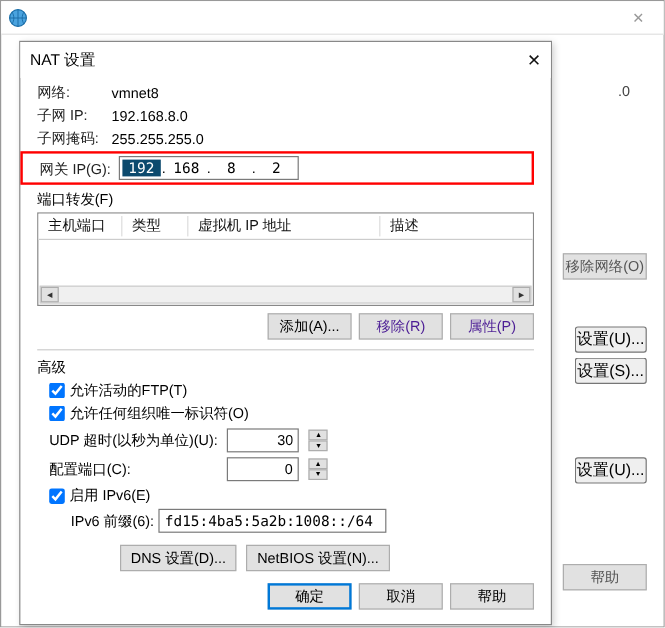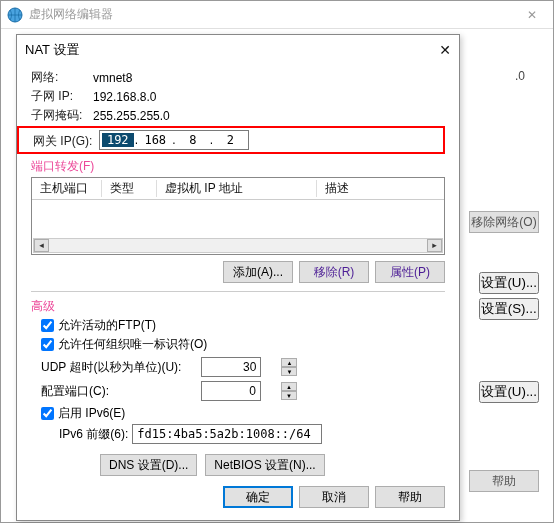--- a/index.html
+++ b/index.html
@@ -70,42 +70,42 @@
   .gw-input .oct { flex:1; text-align:center; font-family:Consolas, monospace;}
   .gw-input .sel { background: #0c4a6e; color: #fff; }
   .gw-input .dot { width:6px; text-align:center; }
   .highlight-box {
     border: 2px solid #ff0000;
     padding: 2px 0px 2px 14px;
     margin: 2px 0 4px -14px;
     display:flex; align-items:flex-end; gap:4px;
   }
   .group { margin-top: 4px; }
-  .group-title { color: #ec4899; margin-bottom: 2px; }
+  .group-title { color: #000000; margin-bottom: 2px; }
   .table-wrap {
     border: 1px solid #888; background:#fff; height: 78px;
     overflow: hidden; position: relative;
   }
   .thead { display: flex; background:#fff; border-bottom:1px solid #ccc; color:#111; height:22px; align-items:center;}
   .thead div { padding:0 8px; border-right:1px solid #ddd; }
   .th-host{width:70px}.th-type{width:55px}.th-vm{width:160px}.th-desc{flex:1;border-right:none!important}
   .hscroll { position:absolute; left:1px; right:1px; bottom:1px; height:15px; background:#f0f0f0; border:1px solid #ccc; display:flex; align-items:center;}
   .hscroll .arrow{width:15px;height:13px;background:#e1e1e1;border:1px solid #adadad;text-align:center;font-size:9px;line-height:11px;color:#333}
   .hscroll .track{flex:1}
   .btnrow { display:flex; justify-content:flex-end; gap:6px; margin-top:6px;}
   .btn {
     height: 22px; min-width: 70px;
     background: #e1e1e1; border: 1px solid #adadad;
     font-size: 12px; font-family: inherit; color:#000; padding:0 8px;
   }
   .btn.disabled { color: #4c1d95; }
   hr.sep { border:none; border-top:1px solid #ccc; margin: 8px 0 6px 0;}
   .checkbox-row { display:flex; align-items:center; gap:4px; margin:2px 0 2px 10px;}
   .checkbox-row input[type=checkbox]{width:13px;height:13px;}
-  .num-row { display:flex; align-items:center; gap:20px; margin:4px 0 4px 10px;}
+  .num-row { display:flex; align-items:center; gap:8px; margin:4px 0 4px 10px;}
   .num-input { width:60px; height:20px; border:1px solid #7a7a7a; font-size:12px; padding:0 4px; text-align:right; font-family:inherit;}
   .spinner { width:16px; height:18px; display:flex; flex-direction:column;}
   .spinner button{flex:1;font-size:6px;border:1px solid #adadad;background:#e1e1e1;padding:0;line-height:6px}
   .ipv6-row { display:flex; align-items:center; gap:4px; margin:2px 0 2px 28px;}
   .ipv6-input { width:190px; height:20px; border:1px solid #7a7a7a; font-size:12px; padding:0 4px; font-family:Consolas, monospace;}
   .dlg-bottom-inner { display:flex; gap:8px; margin:10px 0 0 45px;padding-left:24px;}
   .dlg-actions { display:flex; justify-content:flex-end; gap:6px; padding:10px 14px 0 0; border-top: none}
   .dlg-actions .btn.primary { border: 2px solid #0078d7; }
   .globe-icon svg{width:16px;height:16px}
 </style>
@@ -113,21 +113,20 @@
 <body>
 
 <div class="parent-window">
   <div class="parent-titlebar">
     <span class="icon globe-icon">
       <svg viewBox="0 0 16 16">
           <circle cx="8" cy="8" r="7" fill="#4aa3df" stroke="#1b6ea8"></circle>
           <path d="M1 8h14M8 1v14M3 3c2 3 2 7 0 10M13 3c-2 3-2 7 0 10" fill="none" stroke="#1b6ea8" stroke-width=".8"></path>
         </svg>
     </span>
-    <span>虚拟网络编辑器</span>
     <span class="parent-close">✕</span>
   </div>
   <div class="side-block0">.0</div>
   <div class="side-buttons">
     <button>移除网络(O)</button>
   </div>
   <div class="side-block1">
     <button>设置(U)...</button>
     <button>设置(S)...</button>
   </div>

